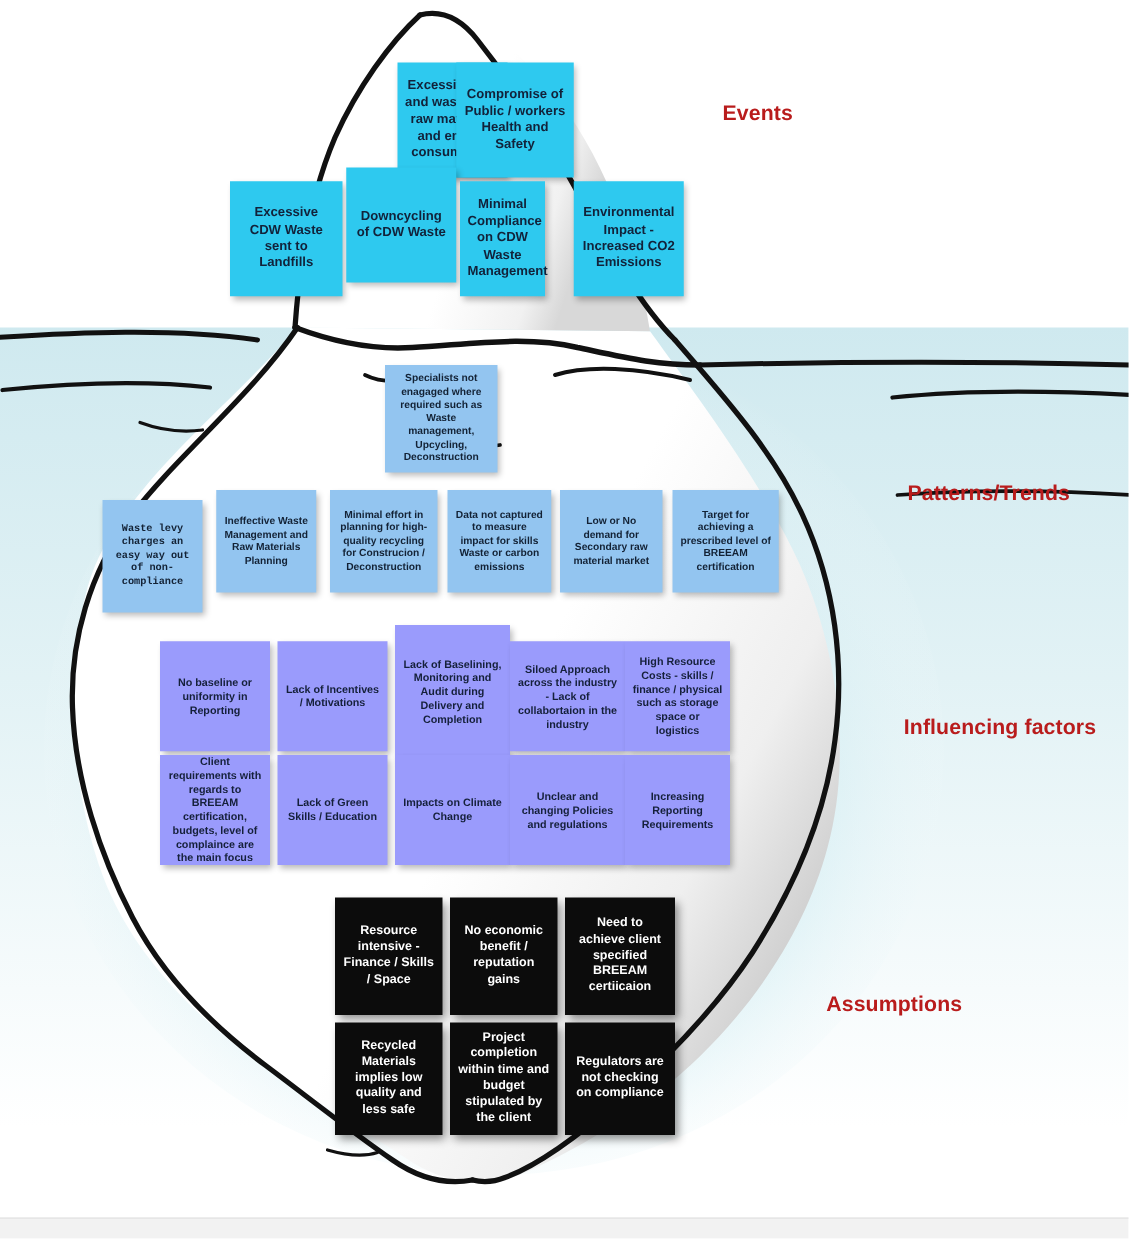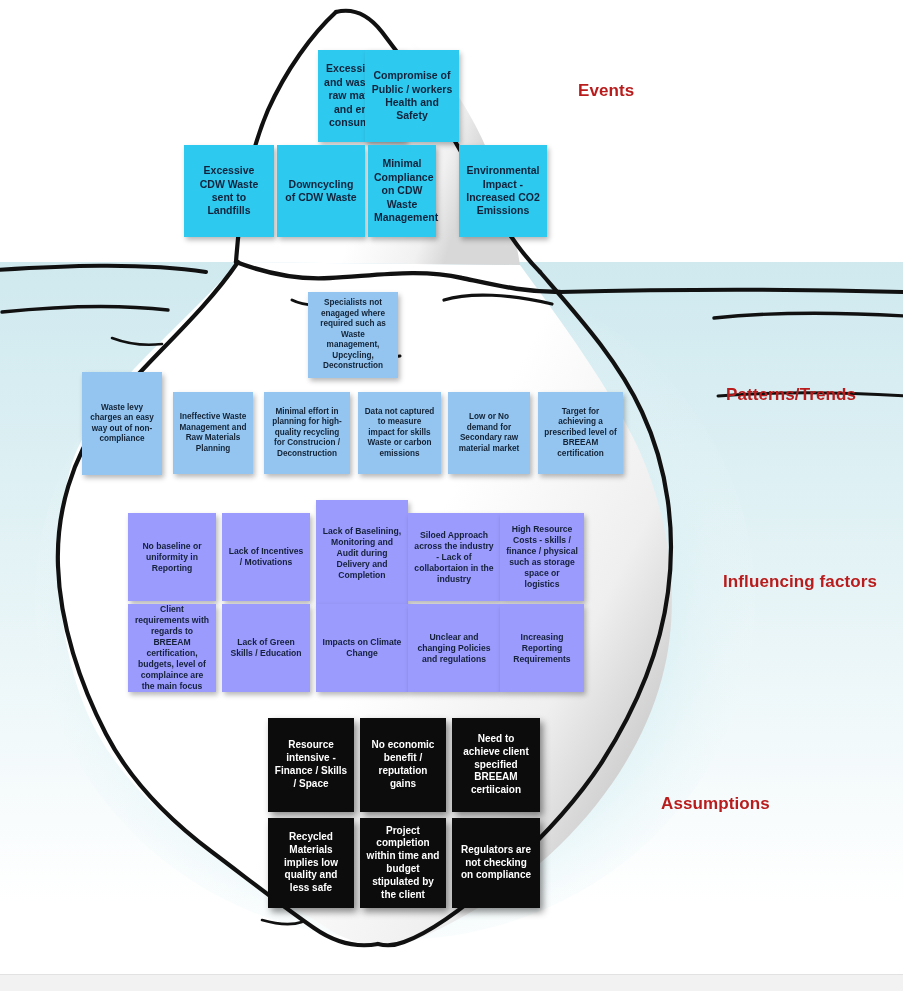--- a/index.html
+++ b/index.html
@@ -169,35 +169,35 @@
   <div class="note events" style="left:274px;top:50px;width:88px;height:92px;margin-left:44px;">
     <span>Excessive use and wastage of raw materials and energy consumption</span>
   </div>
   <div class="note events" style="left:365px;top:50px;width:94px;height:92px;">
     <span>Compromise of Public / workers Health and Safety</span>
   </div>
 
   <div class="note events" style="left:184px;top:145px;width:90px;height:92px;">
     <span>Excessive CDW Waste sent to Landfills</span>
   </div>
-  <div class="note events" style="left:277px;top:145px;width:88px;height:92px;">
+  <div class="note events" style="left:277px;top:134px;width:88px;height:92px;">
     <span>Downcycling of CDW Waste</span>
   </div>
   <div class="note events" style="left:368px;top:145px;width:68px;height:92px;">
     <span>Minimal Compliance on CDW Waste Management</span>
   </div>
   <div class="note events" style="left:459px;top:145px;width:88px;height:92px;">
     <span>Environmental Impact - Increased CO2 Emissions</span>
   </div>
 
   <div class="note patterns" style="left:308px;top:292px;width:90px;height:86px;">
     <span>Specialists not enagaged where required such as Waste management, Upcycling, Deconstruction</span>
   </div>
 
-  <div class="note patterns" style="left:82px;top:372px;width:80px;height:103px;">
+  <div class="note patterns" style="left:82px;top:400px;width:80px;height:90px;font-family:Liberation Mono, monospace;">
     <span>Waste levy charges an easy way out of non-compliance</span>
   </div>
   <div class="note patterns" style="left:173px;top:392px;width:80px;height:82px;">
     <span>Ineffective Waste Management and Raw Materials Planning</span>
   </div>
   <div class="note patterns" style="left:264px;top:392px;width:86px;height:82px;">
     <span>Minimal effort in planning for high-quality recycling for Construcion / Deconstruction</span>
   </div>
   <div class="note patterns" style="left:358px;top:392px;width:83px;height:82px;">
     <span>Data not captured to measure impact for skills Waste or carbon emissions</span>

